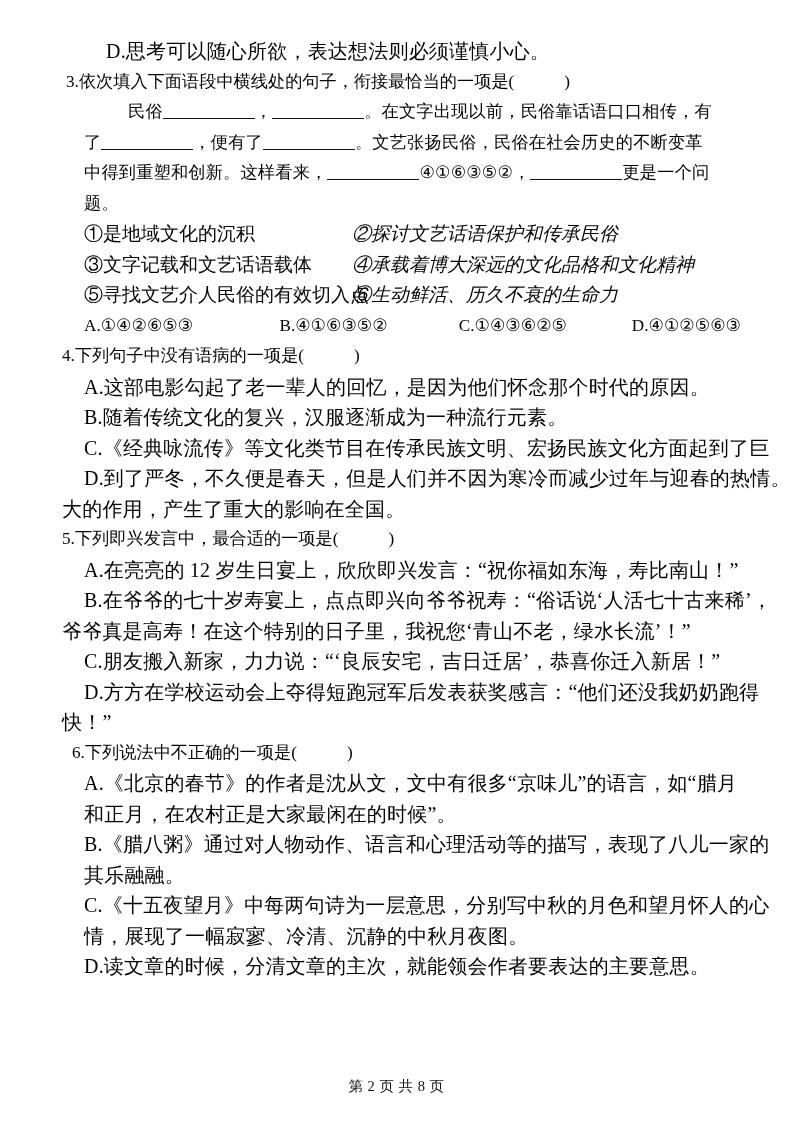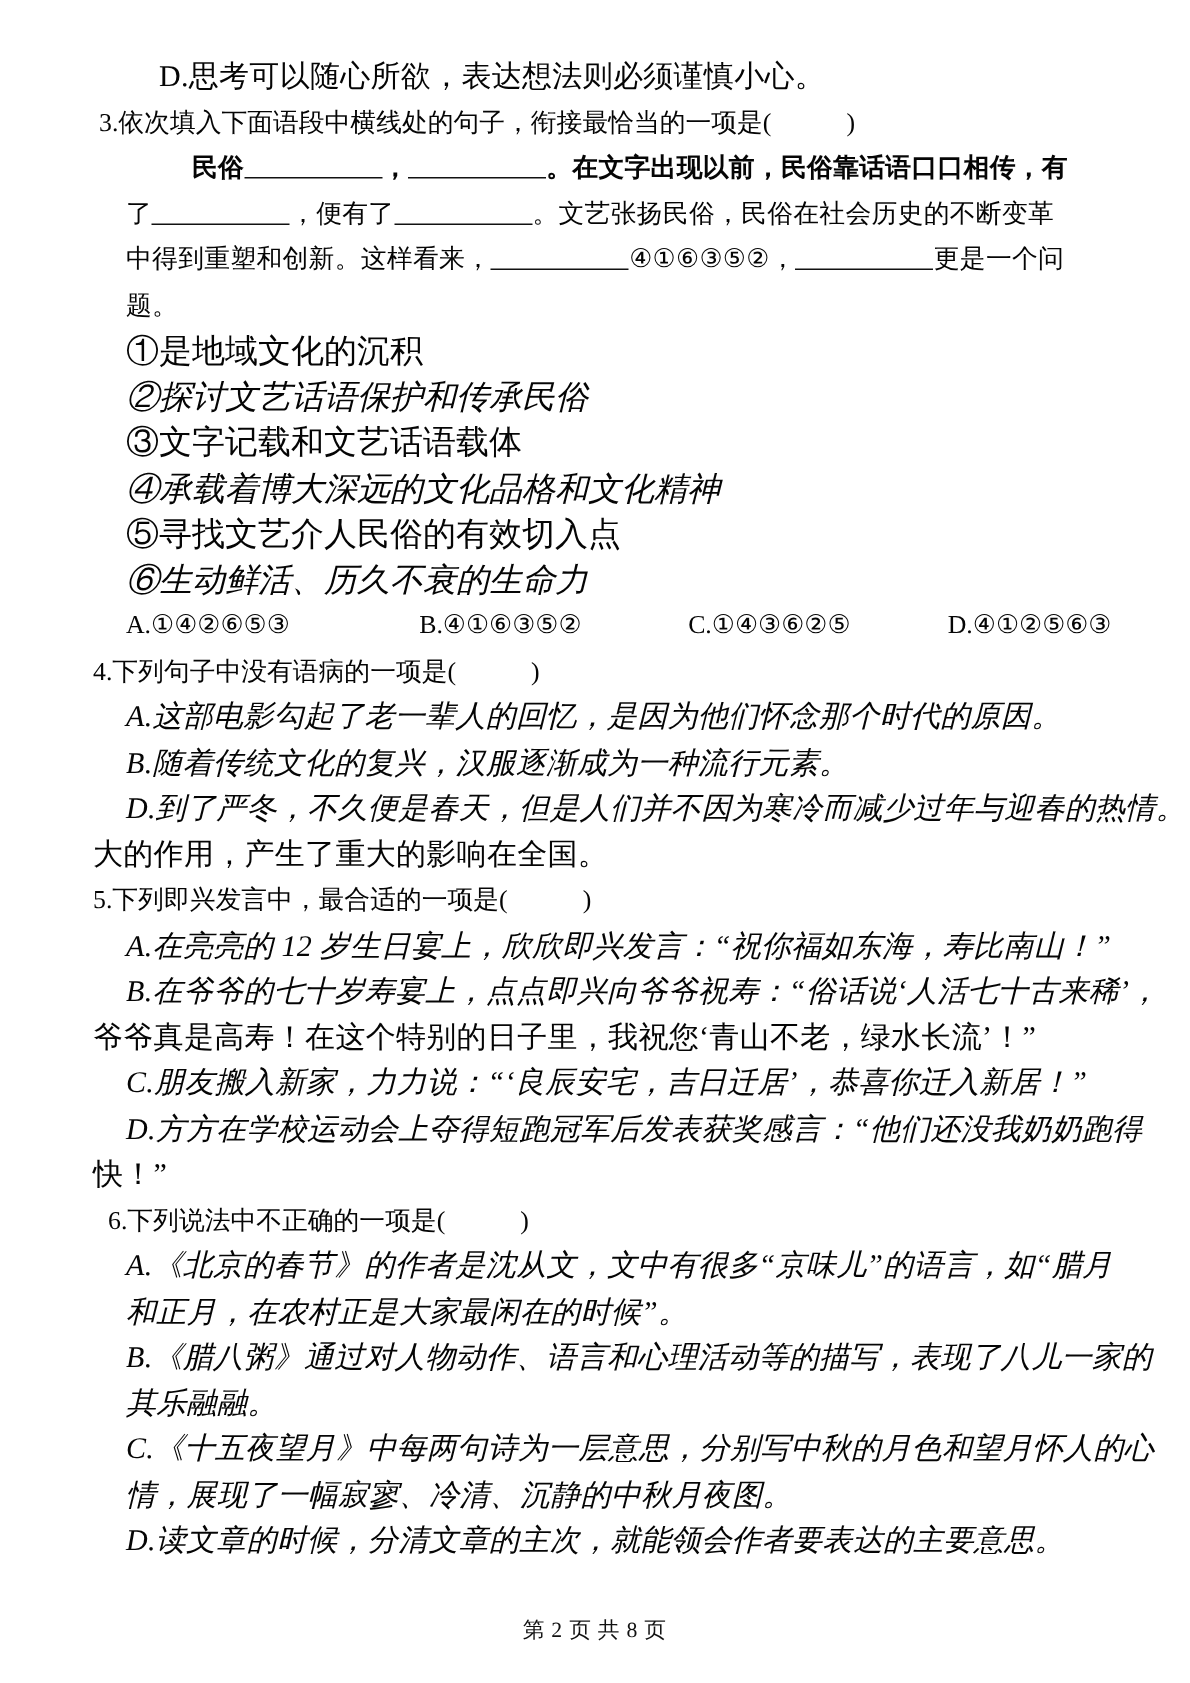--- a/index.html
+++ b/index.html
@@ -26,53 +26,51 @@
     font-size: 20px;
     line-height: 30.5px;
     white-space: nowrap;
     letter-spacing: 0.2px;
   }
   .wrap {
     font-size: 17.2px;
     line-height: 30.5px;
     letter-spacing: 0.2px;
   }
-  .indent1 { padding-left: 22px; font-style: italic; }
+  .indent1 { padding-left: 22px; }
   .indent2 { padding-left: 44px; }
   .indent-q { padding-left: 10px; }
   .q-num { padding-left: 4px; }
   .opts-row {
     display: flex;
     font-size: 17.2px;
     line-height: 30.5px;
     padding-left: 22px;
   }
   .opts-row > span { white-space: nowrap; }
   .opt-a { width: 218px; }
   .opt-b { width: 200px; }
   .opt-c { width: 193px; }
   .opt-d { }
   .two-col {
     display: flex;
-    font-size: 22px;
+    font-size: 19px;
     line-height: 30.5px;
     padding-left: 22px;
-    flex-direction: column;
   }
   .two-col .c1 { width: 268px; white-space: nowrap; }
   .two-col .c2 { white-space: nowrap; font-style: italic; }
   .para {
     padding-left: 22px;
     text-indent: 0;
     font-size: 17.2px;
     line-height: 30.5px;
   }
   .para-first {
     text-indent: 44px;
-    font-weight: bold;
   }
   .footer {
     position: absolute;
     left: 0;
     right: 0;
     bottom: 26px;
     text-align: center;
     font-size: 14.5px;
     letter-spacing: 0.5px;
     color: #111;
@@ -134,20 +132,21 @@
     <span class="opt-b">B.④①⑥③⑤②</span>
     <span class="opt-c">C.①④③⑥②⑤</span>
     <span class="opt-d">D.④①②⑤⑥③</span>
   </div>
 
   <div class="q-head">
     <span>4.下列句子中没有语病的一项是(</span><span class="blank-paren"></span><span>)</span>
   </div>
   <div class="line indent1">A.这部电影勾起了老一辈人的回忆，是因为他们怀念那个时代的原因。</div>
   <div class="line indent1">B.随着传统文化的复兴，汉服逐渐成为一种流行元素。</div>
+  <div class="line indent1">C.《经典咏流传》等文化类节目在传承民族文明、宏扬民族文化方面起到了巨</div>
   <div class="line indent1">D.到了严冬，不久便是春天，但是人们并不因为寒冷而减少过年与迎春的热情。</div>
   <div class="line">大的作用，产生了重大的影响在全国。</div>
 
   <div class="q-head">
     <span>5.下列即兴发言中，最合适的一项是(</span><span class="blank-paren"></span><span>)</span>
   </div>
   <div class="line indent1">A.在亮亮的 12 岁生日宴上，欣欣即兴发言：“祝你福如东海，寿比南山！”</div>
   <div class="line indent1">B.在爷爷的七十岁寿宴上，点点即兴向爷爷祝寿：“俗话说‘人活七十古来稀’，</div>
   <div class="line">爷爷真是高寿！在这个特别的日子里，我祝您‘青山不老，绿水长流’！”</div>
   <div class="line indent1">C.朋友搬入新家，力力说：“‘良辰安宅，吉日迁居’，恭喜你迁入新居！”</div>

